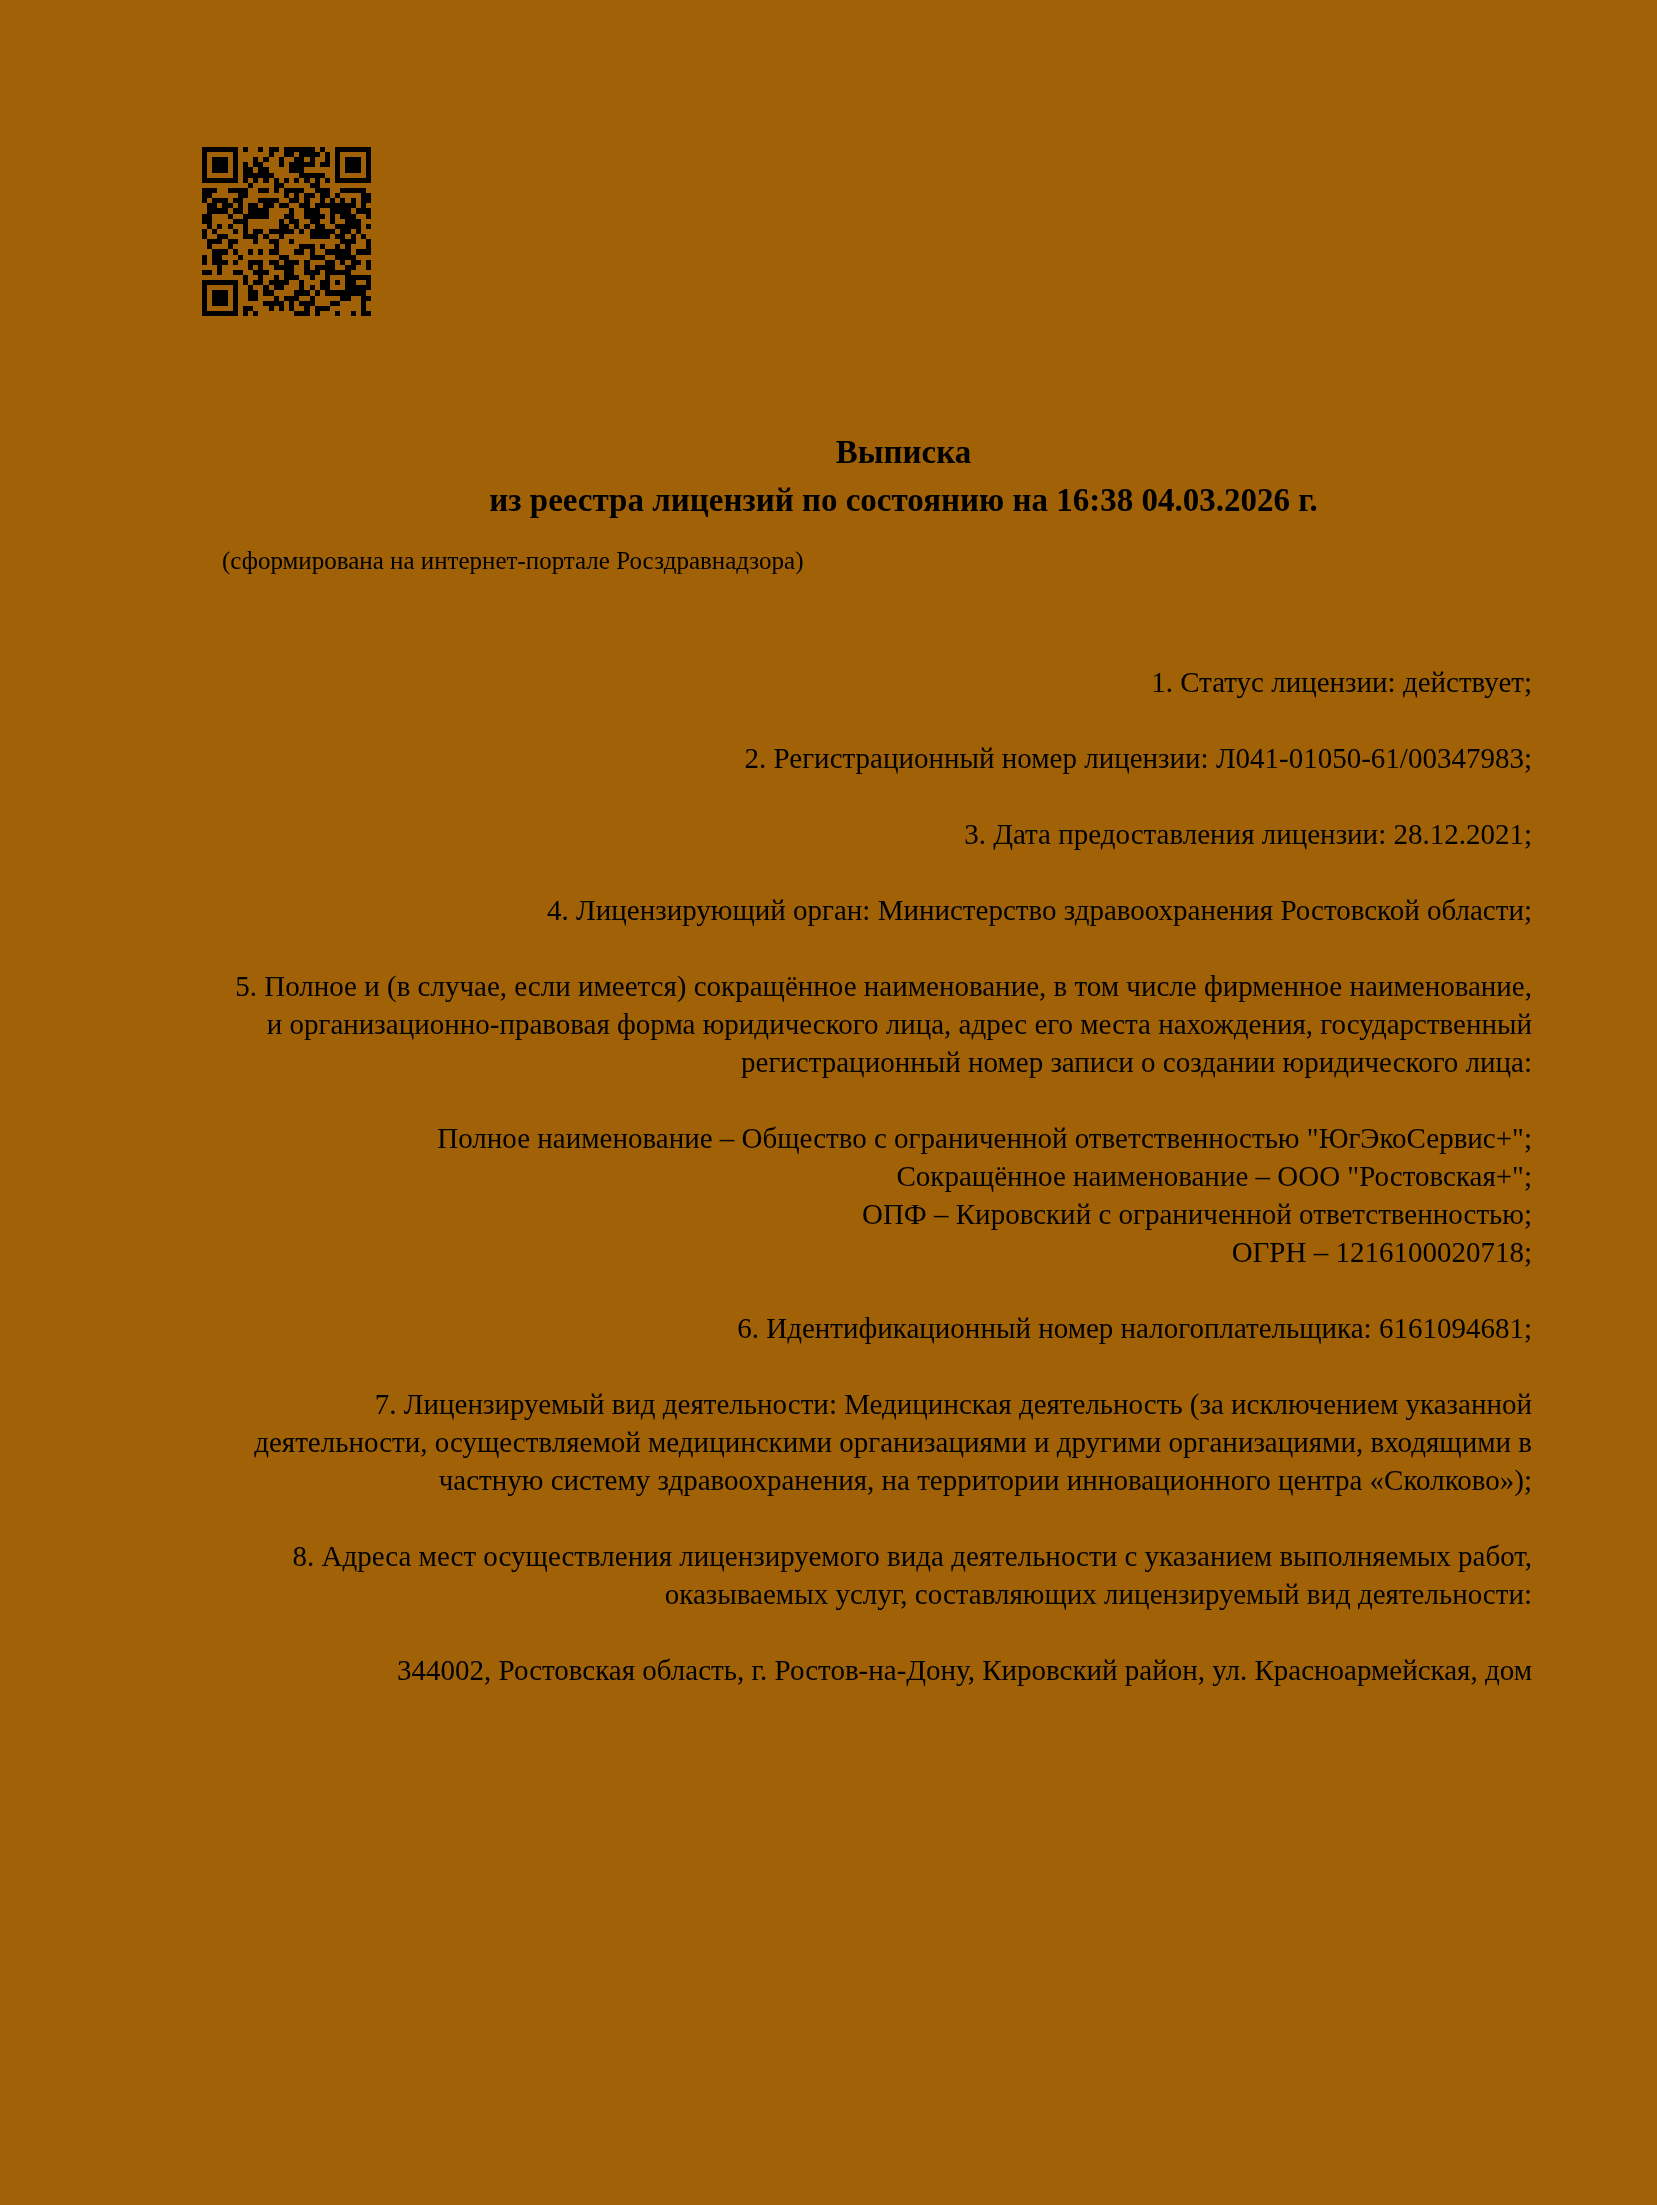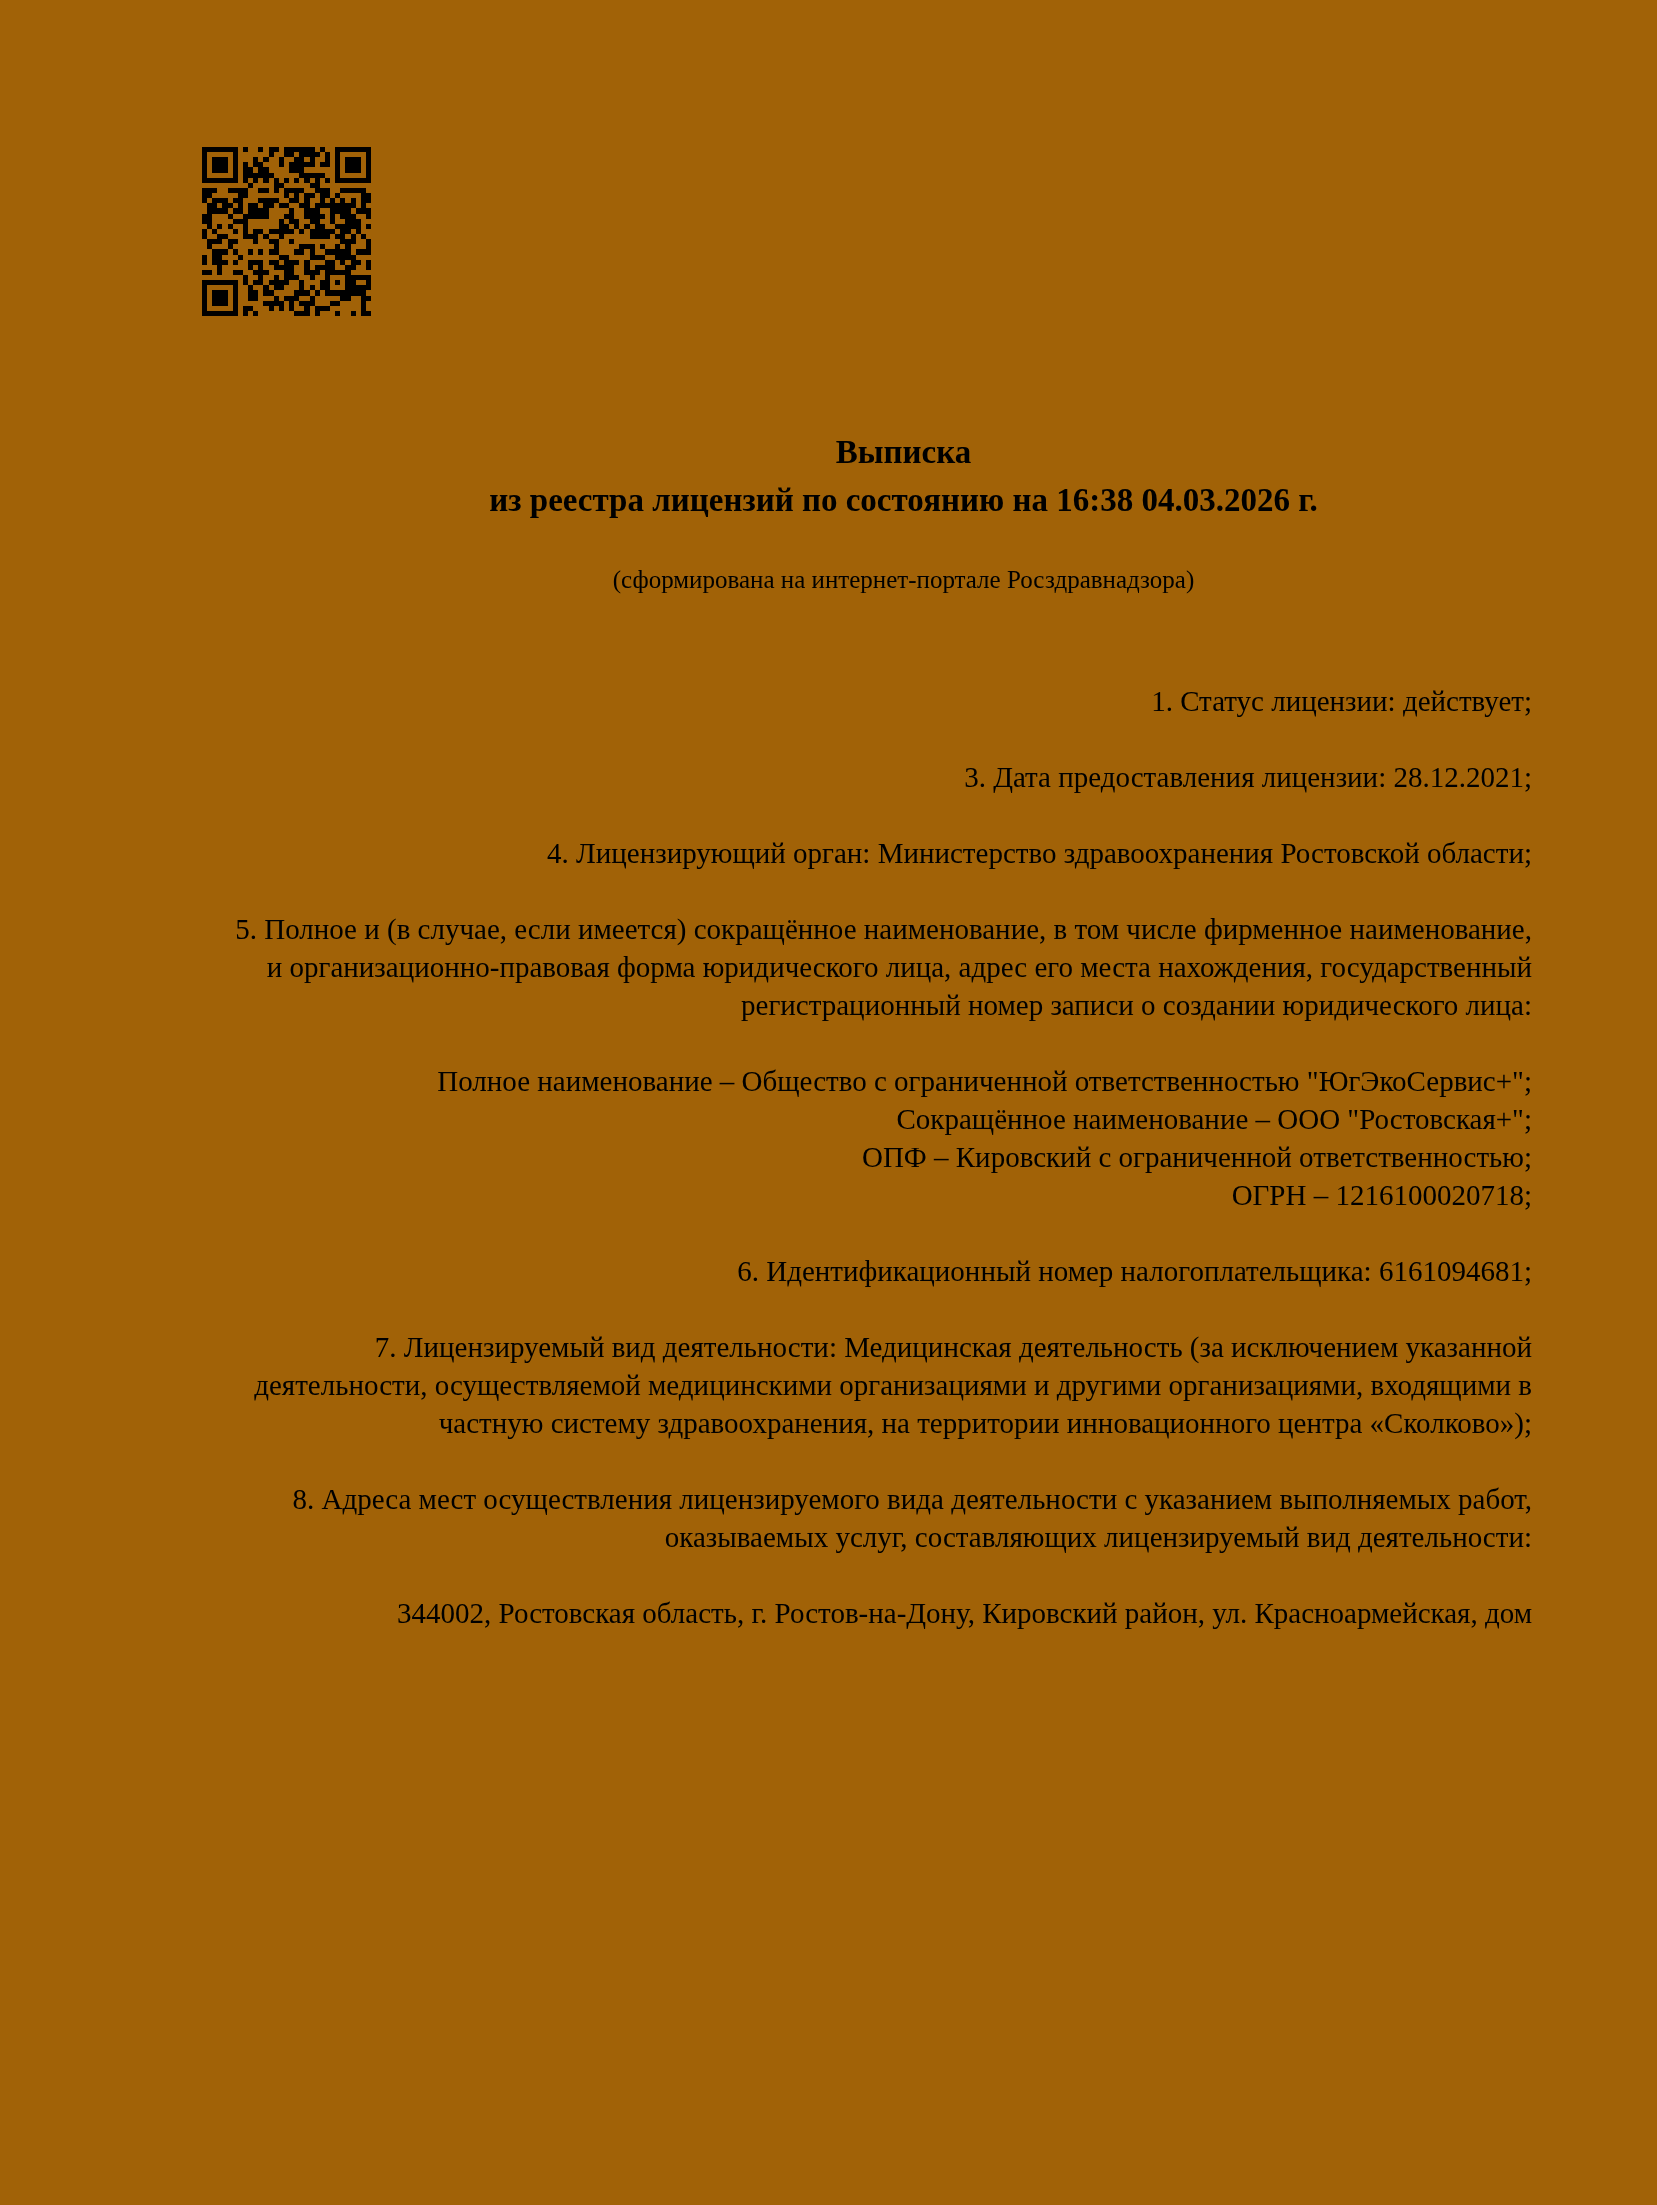--- a/index.html
+++ b/index.html
@@ -23,22 +23,22 @@
   .qr svg { width: 100%; height: 100%; display: block; shape-rendering: crispEdges; }
   .title {
     margin: 428px 104px 0 190px;
     text-align: center;
     font-weight: bold;
     font-size: 33px;
     line-height: 48px;
   }
   .title .line { display: block; }
   .subtitle {
-    margin: 41px 104px 0 190px;
-    text-align: center;
+    margin: 22px 104px 0 190px;
+    text-align: left;
     font-size: 25px;
     line-height: 30px;
   }
   .content {
     margin: 87px 157px 0 190px;
     font-size: 29px;
     line-height: 38px;
     text-align: right;
   }
   .content p { margin: 0 0 38px 0; padding: 0; }
@@ -617,20 +617,23 @@
     <span class="line">из реестра лицензий по состоянию на 16:38 04.03.2026 г.</span>
   </h1>
 
   <div class="subtitle">(сформирована на интернет-портале Росздравнадзора)</div>
 
   <div class="content" id="content">
       <p>
         <span class="line">1. Статус лицензии: действует;</span>
       </p>
       <p>
+        <span class="line">2. Регистрационный номер лицензии: Л041-01050-61/00347983;</span>
+      </p>
+      <p>
         <span class="line">3. Дата предоставления лицензии: 28.12.2021;</span>
       </p>
       <p>
         <span class="line">4. Лицензирующий орган: Министерство здравоохранения Ростовской области;</span>
       </p>
       <p>
         <span class="line">5. Полное и (в случае, если имеется) сокращённое наименование, в том числе фирменное наименование, и организационно-правовая форма юридического лица, адрес его места нахождения, государственный регистрационный номер записи о создании юридического лица:</span>
       </p>
       <p>
         <span class="line">Полное наименование – Общество с ограниченной ответственностью "ЮгЭкоСервис+";</span>

